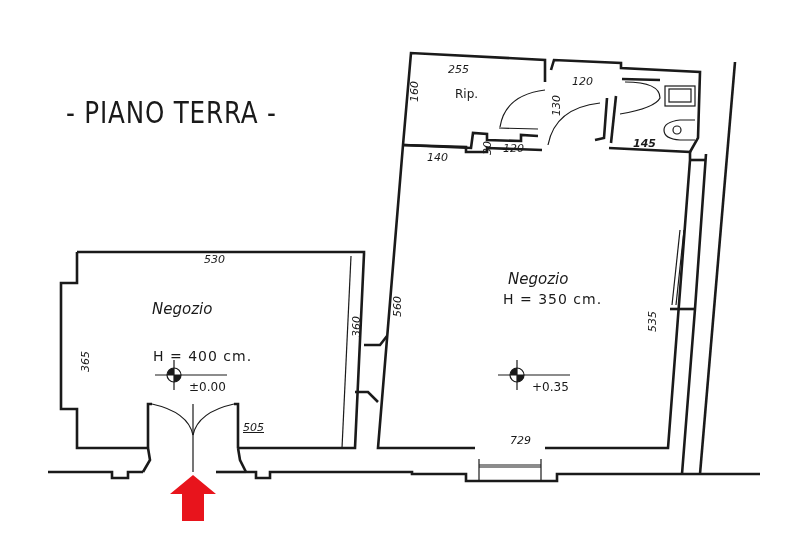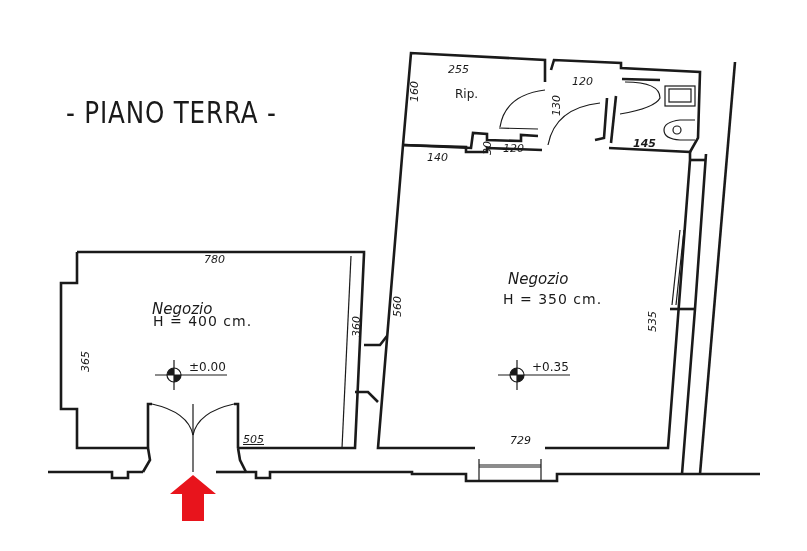--- a/index.html
+++ b/index.html
@@ -6,21 +6,21 @@
   body { width: 807px; height: 551px; overflow: hidden; position: relative; font-family: "DejaVu Sans", sans-serif; }
   #plan { position: absolute; left: 0; top: 0; width: 807px; height: 551px; }
   .wall { fill: none; stroke: #1a1a1a; stroke-width: 2.6; stroke-linejoin: miter; }
   .thin { fill: none; stroke: #1a1a1a; stroke-width: 1.2; }
   .lbl { position: absolute; color: #1a1a1a; white-space: nowrap; line-height: 1; }
   .title { font-size: 30px; letter-spacing: 1px; transform: scaleX(0.82); transform-origin: left top; }
   .room { font-size: 15px; font-style: italic; }
   .height { font-size: 14px; letter-spacing: 1px; }
   .dim { font-size: 11px; font-style: italic; }
   .dimv { transform: rotate(-90deg); transform-origin: left top; }
-  .level { font-size: 12px; }
+  .level { font-size: 12px; margin-top: 20px; }
   .rip { font-size: 12px; }
 </style>
 </head>
 <body>
 
 <svg id="plan" viewBox="0 0 807 551" xmlns="http://www.w3.org/2000/svg">
 
   <g>
     <polyline class="wall" points="77,252 364,252 364,254 355,448 238,448"></polyline>
     <polyline class="wall" points="77,252 77,283 61,283 61,409 77,409 77,448 148,448"></polyline>
@@ -100,33 +100,33 @@
     <path d="M510,375 A7,7 0 0,1 517,368 L517,375 Z" fill="#1a1a1a"></path>
     <path d="M524,375 A7,7 0 0,1 517,382 L517,375 Z" fill="#1a1a1a"></path>
   </g>
 
   <polygon points="193,475 216,494 204,494 204,521 182,521 182,494 170,494" fill="#e8141c"></polygon>
 </svg>
 
 <div class="lbl title" style="left:66px;top:98px;">- PIANO TERRA -</div>
 
 <div class="lbl room" style="left:152px;top:302px;">Negozio</div>
-<div class="lbl height" style="left:153px;top:314px;">H = 400 cm.</div>
+<div class="lbl height" style="left:153px;top:349px;">H = 400 cm.</div>
 <div class="lbl level" style="left:189px;top:361px;">±0.00</div>
 
 <div class="lbl room" style="left:508px;top:272px;">Negozio</div>
 <div class="lbl height" style="left:503px;top:292px;">H = 350 cm.</div>
 <div class="lbl level" style="left:532px;top:361px;">+0.35</div>
 
 <div class="lbl rip" style="left:455px;top:88px;">Rip.</div>
 
-<div class="lbl dim" style="left:204px;top:254px;">780</div>
+<div class="lbl dim" style="left:204px;top:254px;">530</div>
 <div class="lbl dim dimv" style="left:80px;top:372px;">365</div>
 <div class="lbl dim dimv" style="left:351px;top:337px;">360</div>
-<div class="lbl dim" style="left:243px;top:434px;text-decoration:underline;">505</div>
+<div class="lbl dim" style="left:243px;top:422px;text-decoration:underline;">505</div>
 
 <div class="lbl dim dimv" style="left:392px;top:317px;">560</div>
 <div class="lbl dim dimv" style="left:647px;top:332px;">535</div>
 <div class="lbl dim" style="left:510px;top:435px;">729</div>
 <div class="lbl dim" style="left:427px;top:152px;font-style:italic;">140</div>
 <div class="lbl dim dimv" style="left:482px;top:155px;">30</div>
 <div class="lbl dim" style="left:503px;top:143px;">120</div>
 
 <div class="lbl dim" style="left:448px;top:64px;">255</div>
 <div class="lbl dim dimv" style="left:409px;top:102px;">160</div>

